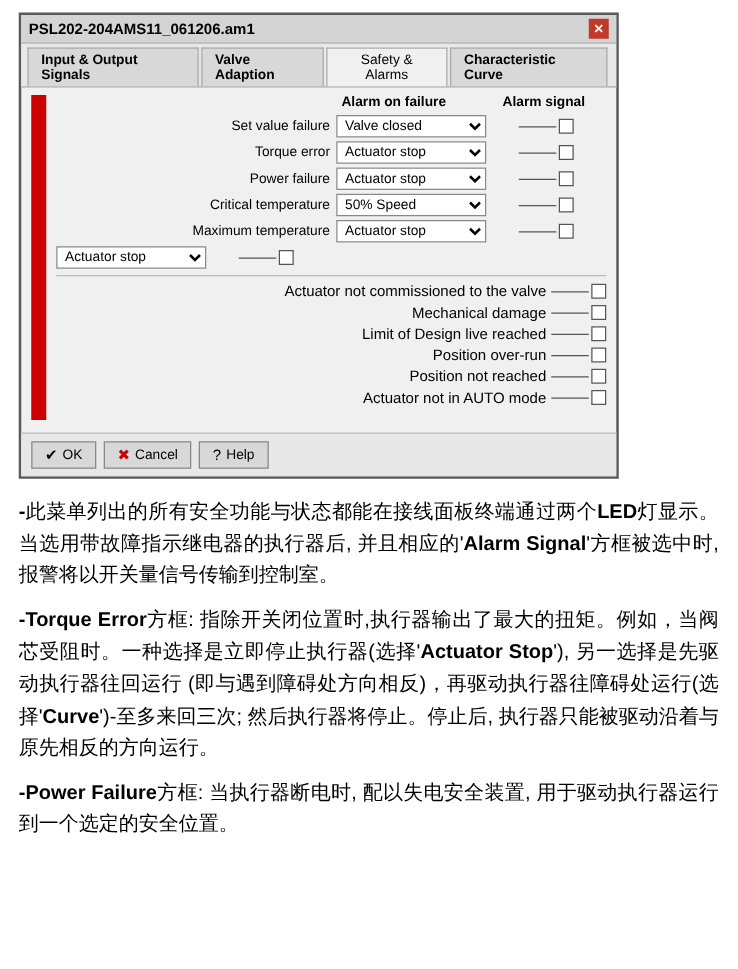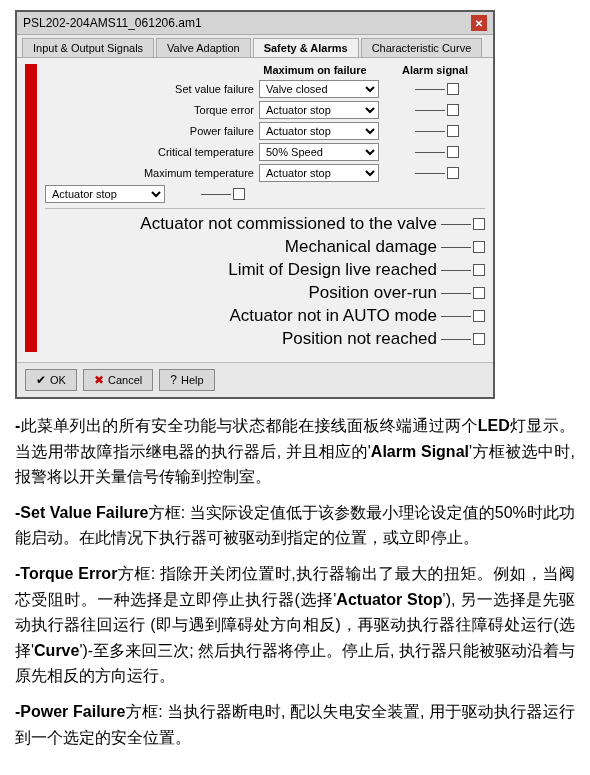--- a/index.html
+++ b/index.html
@@ -34,21 +34,21 @@
       background: #d4d4d4;
       border-bottom: 1px solid #aaa;
       padding: 3px 6px;
       display: flex;
       justify-content: space-between;
       align-items: center;
     }
 
     .dialog-titlebar-text {
       font-size: 12px;
-      font-weight: normal;
+      font-weight: bold;
     }
 
     .dialog-close-btn {
       background: #c0392b;
       color: white;
       border: none;
       width: 16px;
       height: 16px;
       font-size: 10px;
       cursor: pointer;
@@ -67,25 +67,27 @@
     }
 
     .tab {
       padding: 3px 10px;
       border: 1px solid #aaa;
       border-bottom: none;
       background: #d8d8d8;
       cursor: pointer;
       font-size: 11px;
       margin-right: 2px;
+      font-weight: bold;
     }
 
     .tab.active {
       background: #f0f0f0;
-      font-weight: bold;
+      font-weight: normal;
+      text-align: center;
     }
 
     
     .dialog-content {
       padding: 6px 8px;
       display: flex;
     }
 
     .red-bar {
       width: 12px;
@@ -130,21 +132,21 @@
 
     .form-label {
       flex: 1;
       text-align: right;
       padding-right: 5px;
       font-size: 11px;
     }
 
     .form-select-wrap {
       width: 136px;
-      margin-right: 20px;
+      margin-right: 10px;
     }
 
     .form-select {
       width: 120px;
       font-size: 11px;
       border: 1px solid #888;
       background: white;
       padding: 1px 2px;
     }
 
@@ -179,21 +181,21 @@
 
     
     .checkbox-row {
       display: flex;
       align-items: center;
       margin-bottom: 3px;
       justify-content: flex-end;
     }
 
     .checkbox-row-label {
-      font-size: 17px;
+      font-size: 12px;
       text-align: right;
       margin-right: 4px;
     }
 
     .checkbox-row-line {
       width: 30px;
       height: 1px;
       background: #555;
       display: inline-block;
       margin-right: 2px;
@@ -264,21 +266,21 @@
       <div class="tab active">Safety &amp; Alarms</div>
       <div class="tab">Characteristic Curve</div>
     </div>
 
     <div class="dialog-content">
       <div class="red-bar"></div>
 
       <div class="form-area">
 
         <div class="header-row">
-          <div class="col-action">Maximum on failure</div>
+          <div class="col-action">Alarm on failure</div>
           <div class="col-alarm">Alarm signal</div>
         </div>
 
         <div class="form-row">
           <div class="form-label">Set value failure</div>
           <div class="form-select-wrap">
             <select class="form-select">
               <option>Valve closed</option>
               <option>Actuator stop</option>
               <option>50% Speed</option>
@@ -385,27 +387,27 @@
           <span class="checkbox-row-cb"></span>
         </div>
 
         <div class="checkbox-row">
           <span class="checkbox-row-label">Position over-run</span>
           <span class="checkbox-row-line"></span>
           <span class="checkbox-row-cb"></span>
         </div>
 
         <div class="checkbox-row">
+          <span class="checkbox-row-label">Position not reached</span>
+          <span class="checkbox-row-line"></span>
+          <span class="checkbox-row-cb"></span>
+        </div>
+
+        <div class="checkbox-row">
           <span class="checkbox-row-label">Actuator not in AUTO mode</span>
-          <span class="checkbox-row-line"></span>
-          <span class="checkbox-row-cb"></span>
-        </div>
-
-        <div class="checkbox-row">
-          <span class="checkbox-row-label">Position not reached</span>
           <span class="checkbox-row-line"></span>
           <span class="checkbox-row-cb"></span>
         </div>
 
       </div>
     </div>
 
     <div class="dialog-buttons">
       <button class="btn">
         <span class="btn-icon">✔</span>
@@ -421,23 +423,20 @@
       </button>
     </div>
   </div>
 
   <div class="description">
 
     <p>
       <span class="bold">-</span>此菜单列出的所有安全功能与状态都能在接线面板终端通过两个<span class="bold">LED</span>灯显示。当选用带故障指示继电器的执行器后, 并且相应的'<span class="bold">Alarm  Signal</span>'方框被选中时, 报警将以开关量信号传输到控制室。
     </p>
 
-    <p>
-      <span class="bold">-</span><span class="bold">Set Value Failure</span>方框: 当实际设定值低于该参数最小理论设定值的50%时此功能启动。在此情况下执行器可被驱动到指定的位置，或立即停止。
-    </p>
 
     <p>
       <span class="bold">-</span><span class="bold">Torque   Error</span>方框: 指除开关闭位置时,执行器输出了最大的扭矩。例如，当阀芯受阻时。一种选择是立即停止执行器(选择'<span class="bold">Actuator Stop</span>'), 另一选择是先驱动执行器往回运行 (即与遇到障碍处方向相反)，再驱动执行器往障碍处运行(选择'<span class="bold">Curve</span>')-至多来回三次; 然后执行器将停止。停止后, 执行器只能被驱动沿着与原先相反的方向运行。
     </p>
 
     <p>
       <span class="bold">-</span><span class="bold">Power  Failure</span>方框: 当执行器断电时, 配以失电安全装置, 用于驱动执行器运行到一个选定的安全位置。
     </p>
 
   </div>

